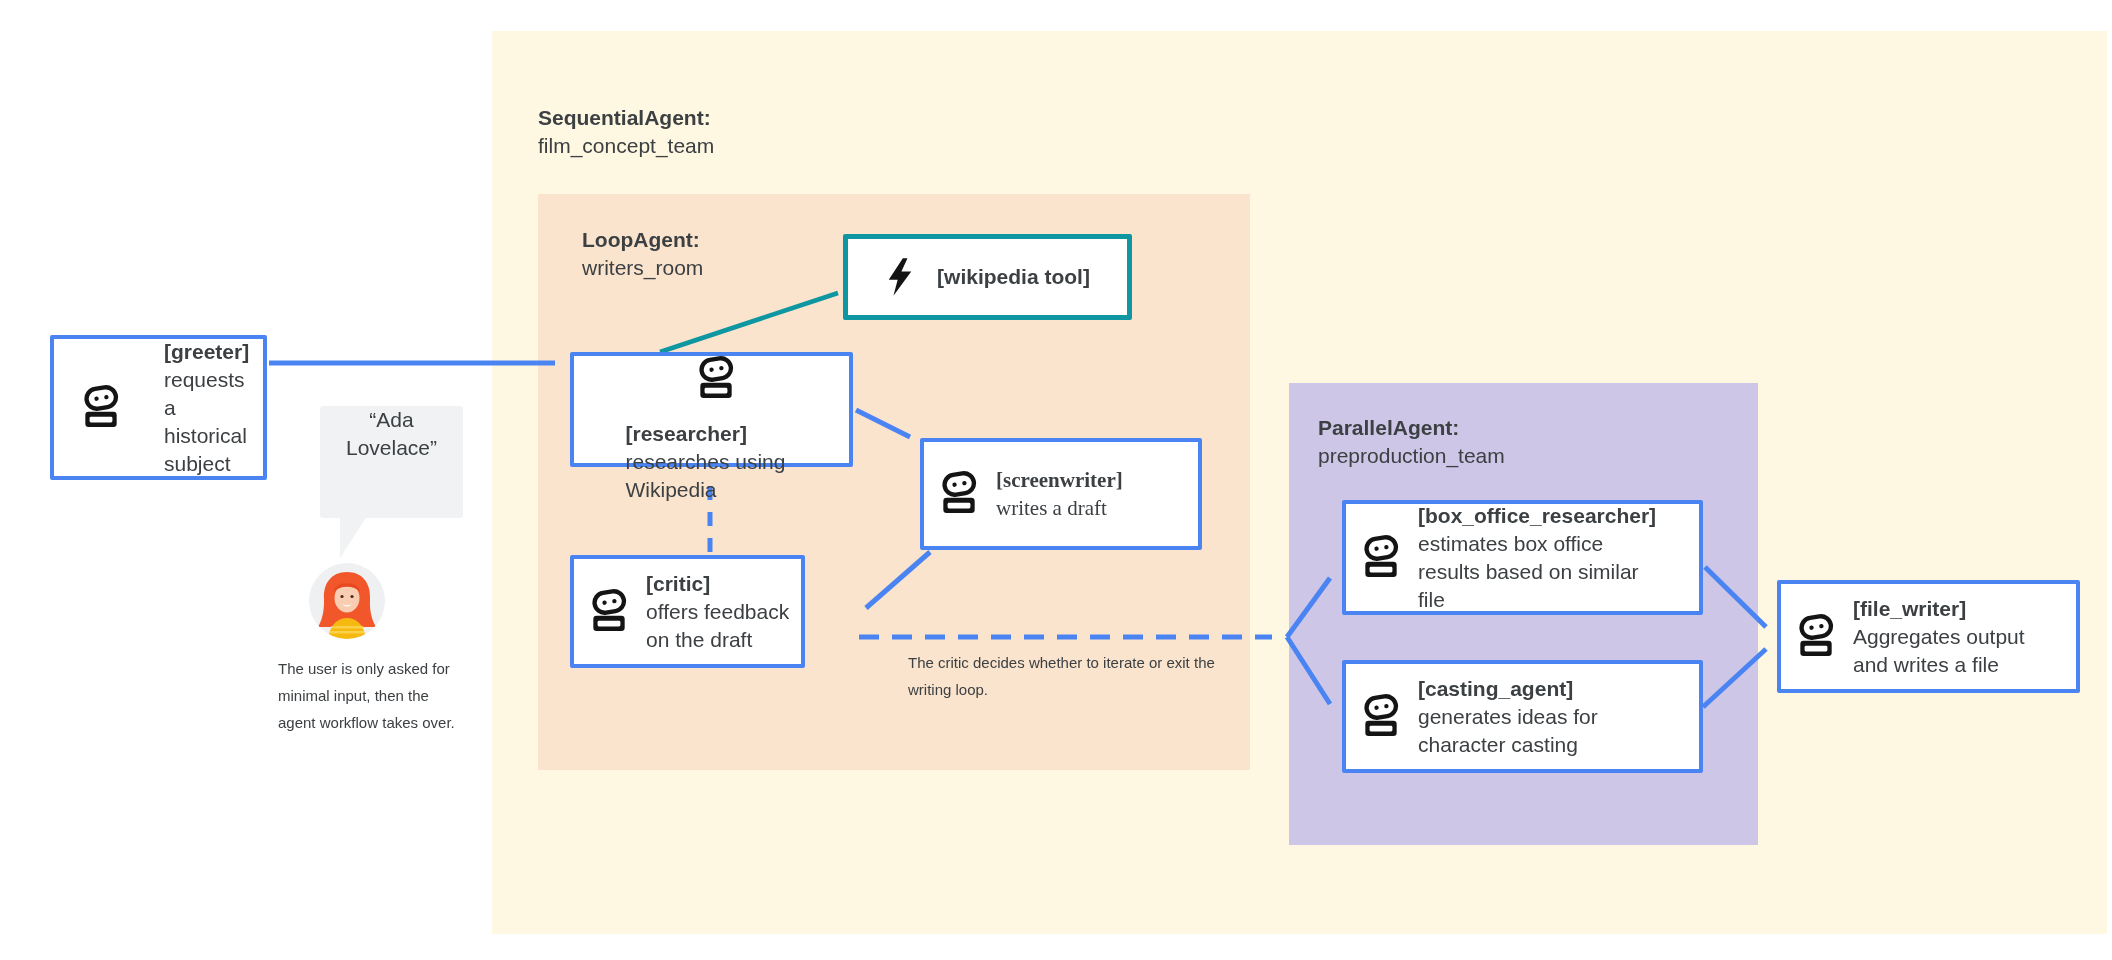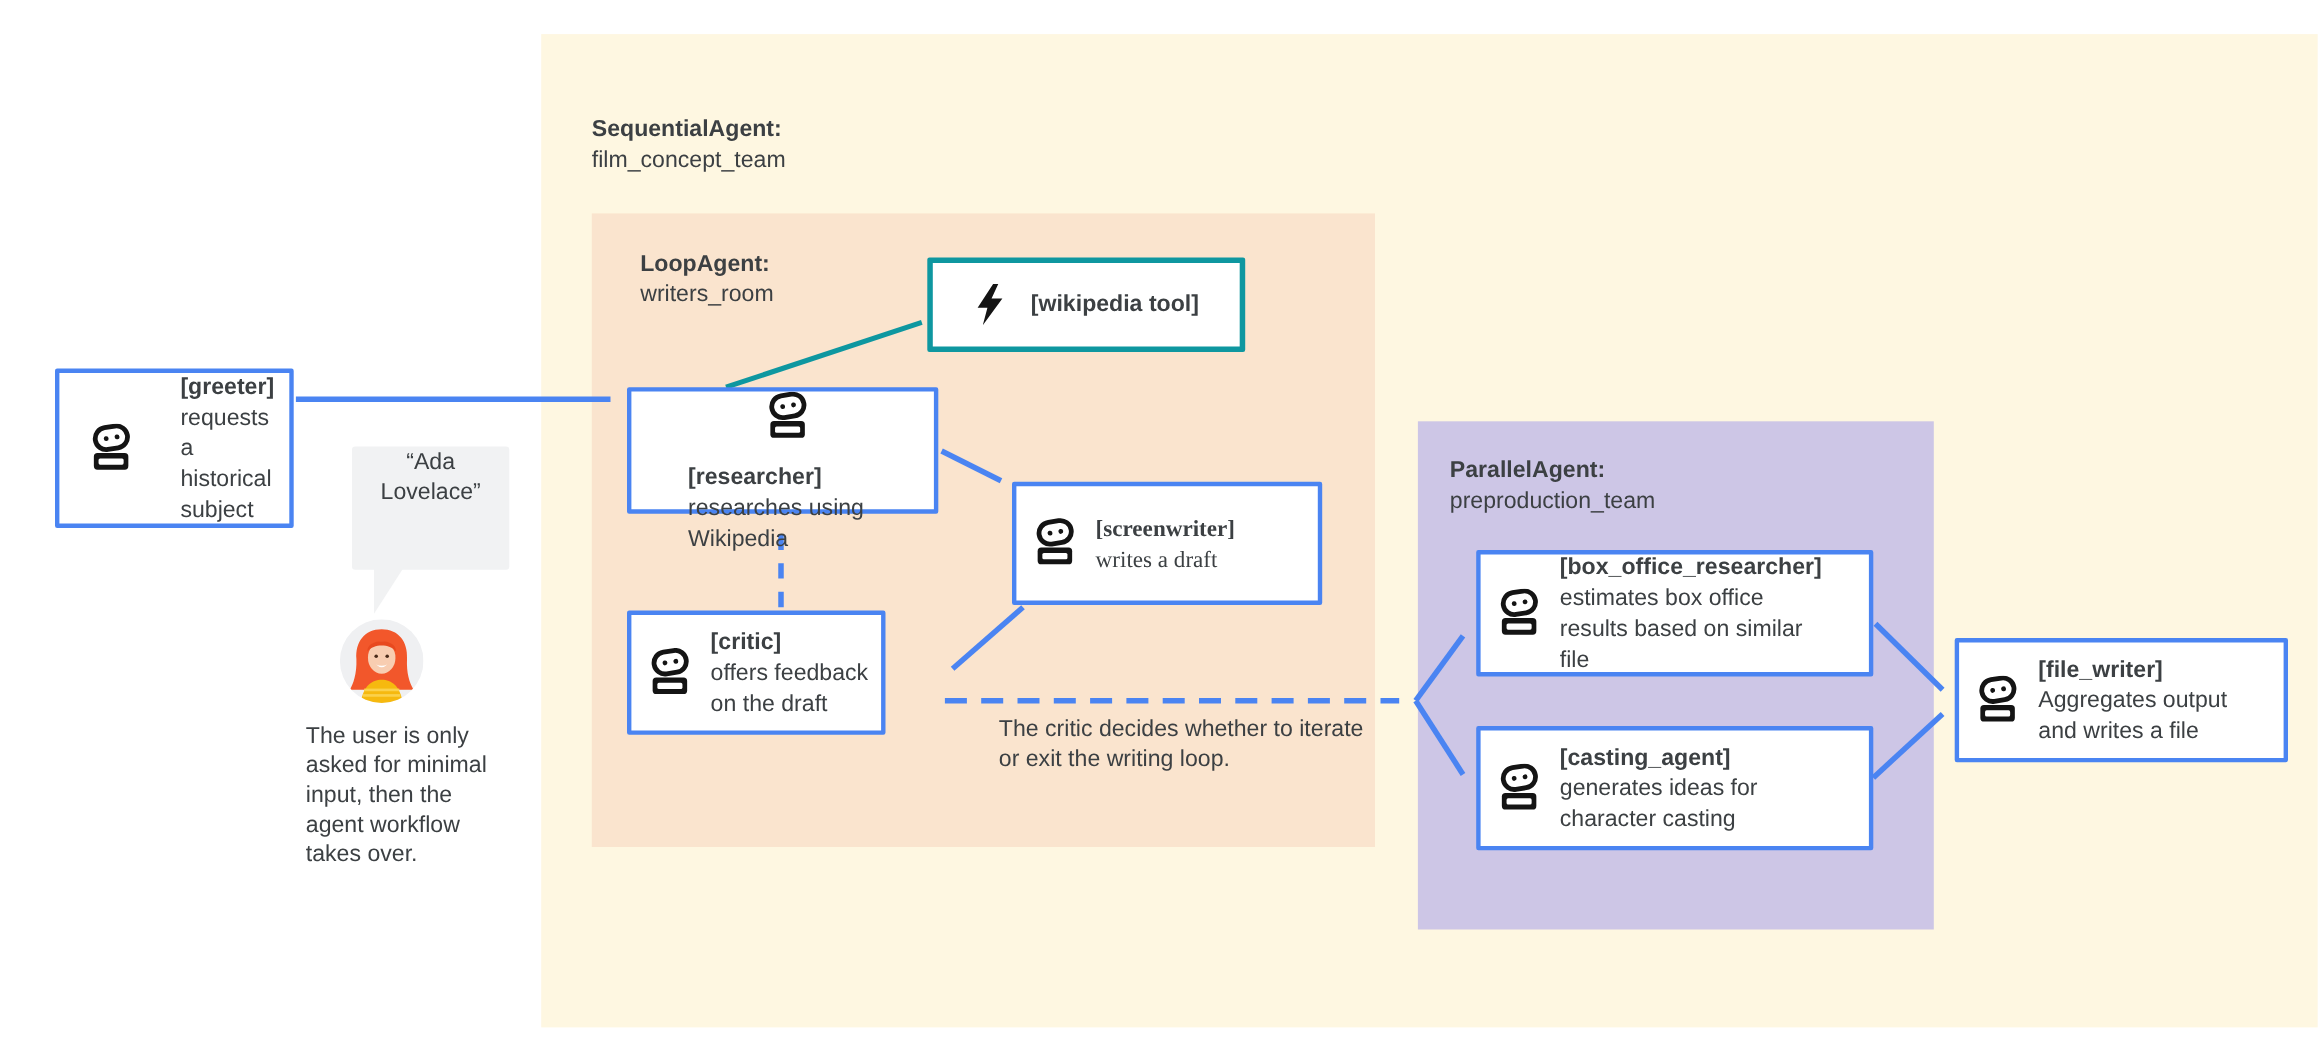--- a/index.html
+++ b/index.html
@@ -32,21 +32,21 @@
   .mh-teal{fill:var(--teal);}
   .node{
     position:absolute;z-index:8;background:#fff;border:4px solid var(--blue);border-radius:2px;
     display:flex;align-items:center;gap:18px;padding:0 8px 0 16px;box-sizing:border-box;
   }
   .node-tool{border:5px solid var(--teal);justify-content:center;gap:22px;padding:0;}
   .robot{width:38px;height:46px;flex:0 0 auto;}
   .bolt{width:30px;height:40px;flex:0 0 auto;}
   .ntxt{font-size:21px;line-height:28px;}
   .nlabel{font-weight:700;white-space:nowrap;}
-  .note{position:absolute;z-index:6;font-size:21px;line-height:27px;}
+  .note{position:absolute;z-index:6;font-size:15px;line-height:27px;}
   .bubble{
     position:absolute;left:320px;top:406px;width:143px;height:112px;z-index:6;
     background:var(--bubble-bg);border-radius:3px;display:flex;align-items:flex-start;justify-content:center;
     text-align:center;font-size:21px;line-height:28px;
   }
   .bubble .btxt{width:112px;}
   .bubble::after{
     content:"";position:absolute;left:20px;bottom:-40px;width:0;height:0;
     border-top:42px solid var(--bubble-bg);border-right:27px solid transparent;
   }

